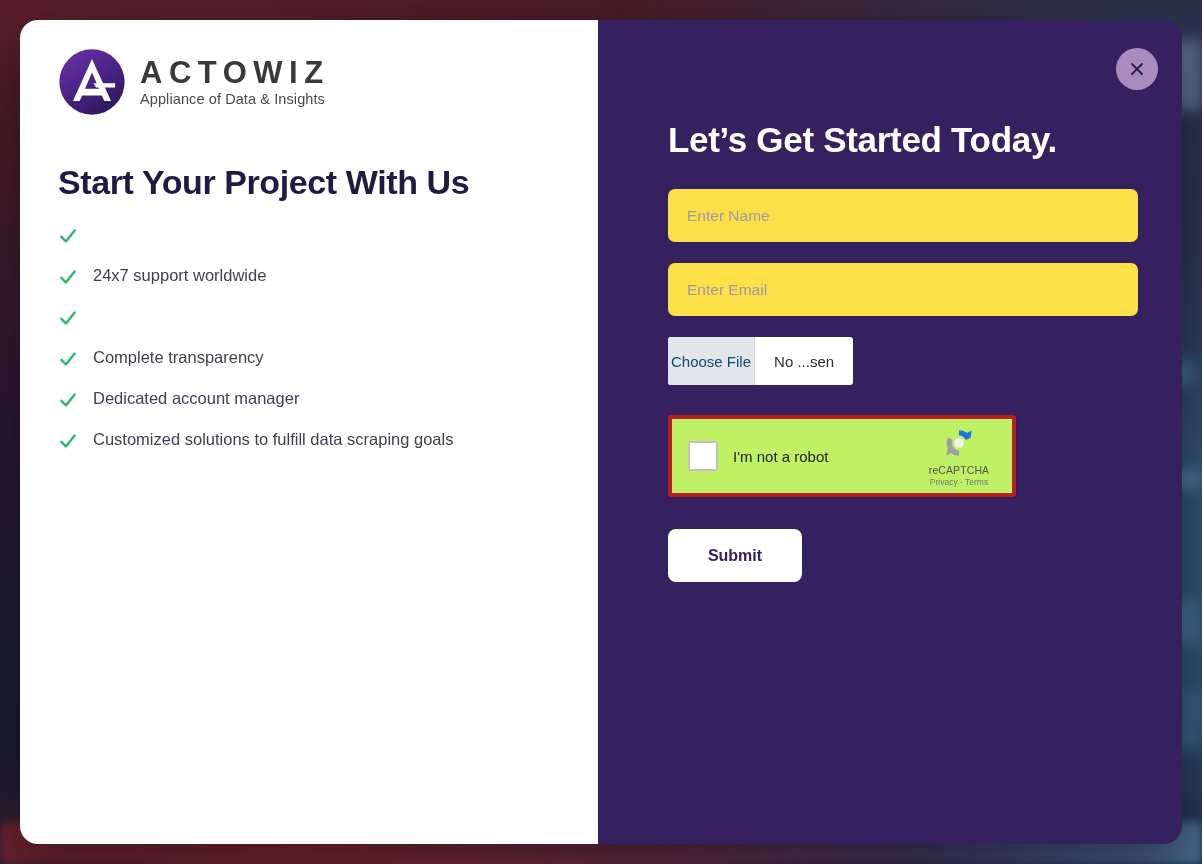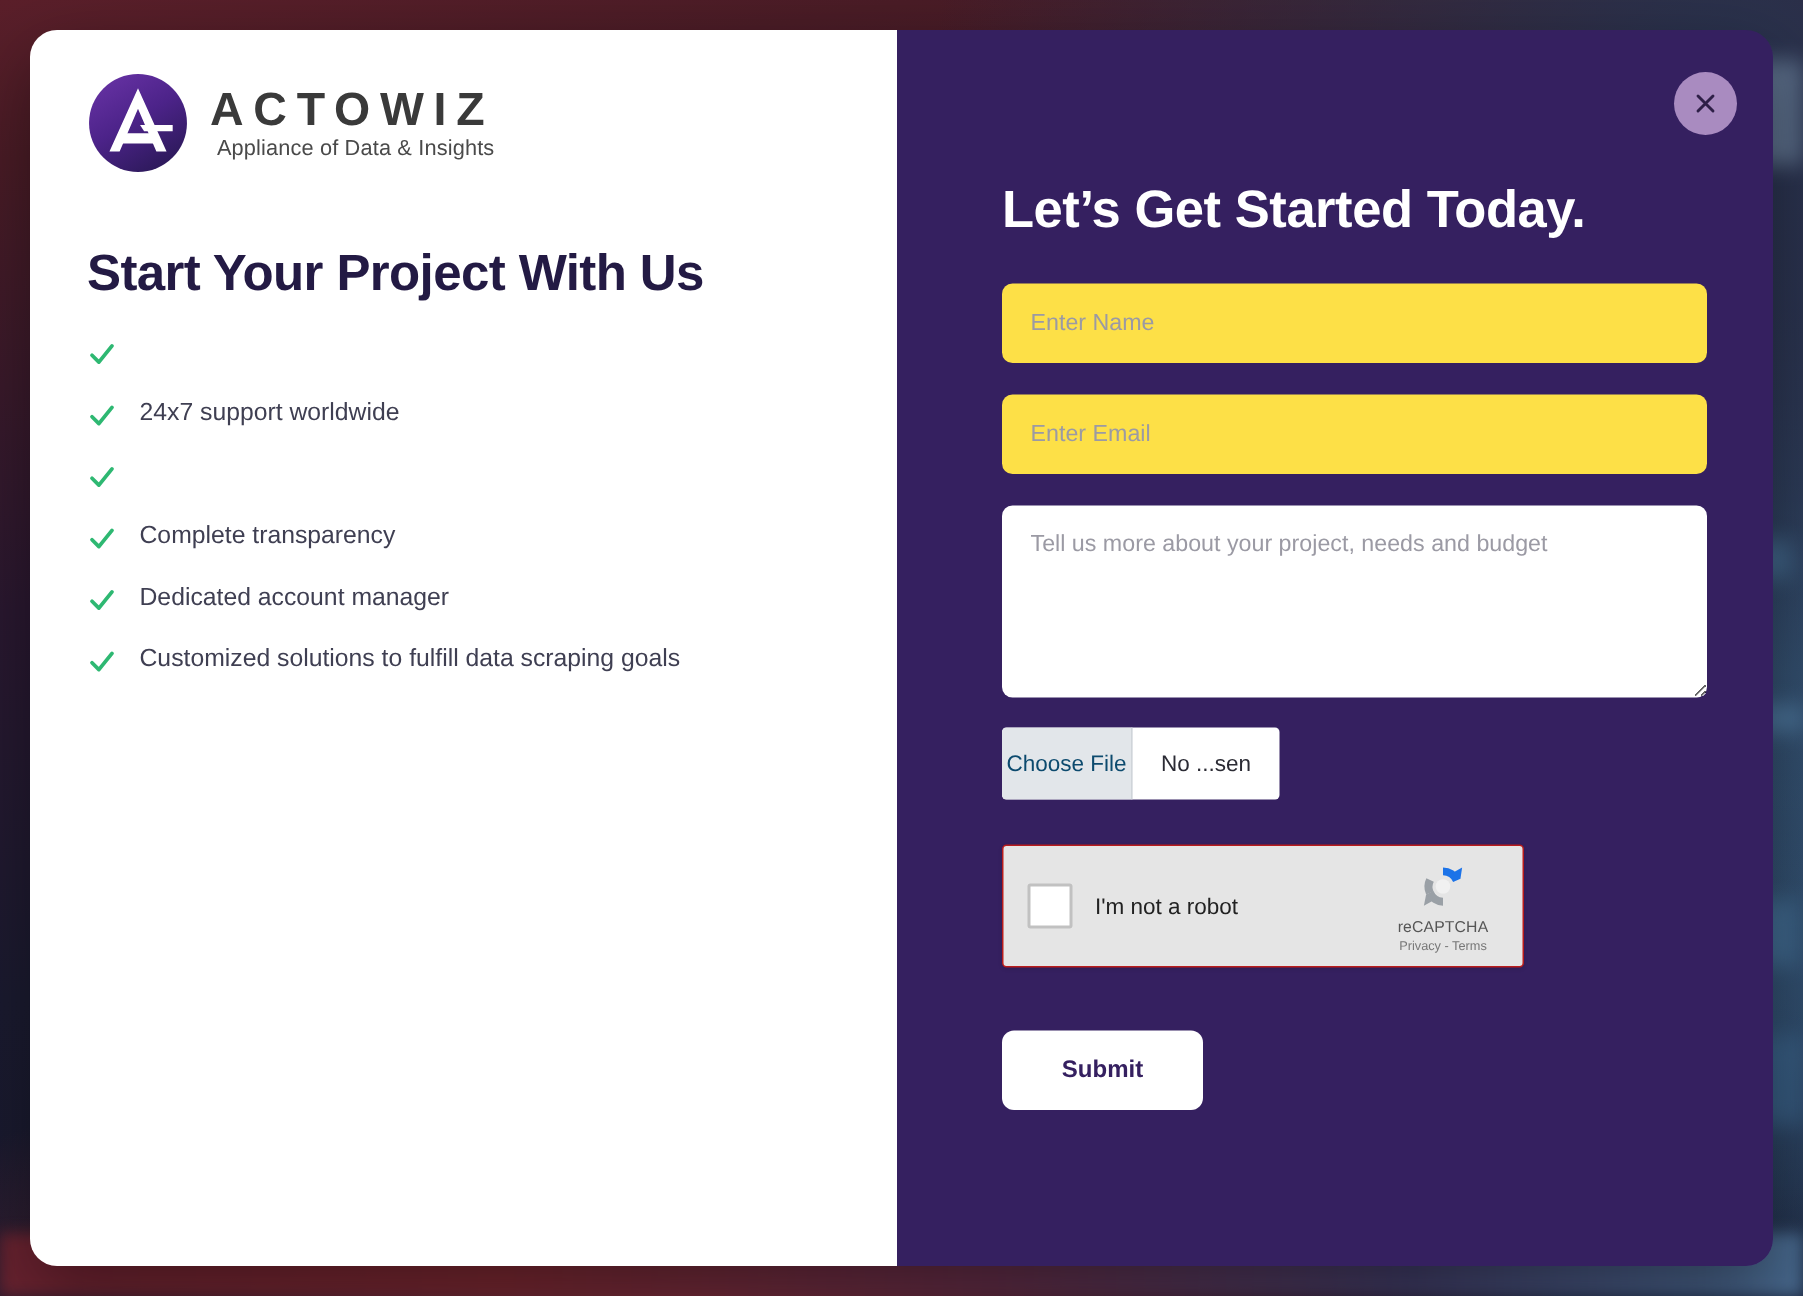--- a/index.html
+++ b/index.html
@@ -58,21 +58,21 @@
   
   .left-pane {
     width: 578px;
     background: #ffffff;
     padding: 28px 38px 0 38px;
     position: relative;
   }
 
   .brand { display: flex; align-items: center; gap: 14px; margin-bottom: 46px; }
   .brand-mark { width: 68px; height: 68px; flex: none; display: block; }
-  .brand-text { display: flex; flex-direction: column; justify-content: center; align-items: flex-end; }
+  .brand-text { display: flex; flex-direction: column; justify-content: center; }
   .brand-name {
     font-size: 31px;
     letter-spacing: 6.5px;
     font-weight: 700;
     color: #3a3a3a;
     line-height: 1.04;
   }
   .brand-tag {
     font-size: 14.5px;
     color: #4a4a4a;
@@ -211,27 +211,27 @@
     display: flex;
     align-items: center;
     font-size: 15px;
     color: #2b2b34;
   }
 
   
   .recaptcha {
     width: 348px;
     height: 82px;
-    background: #e5e5e5;
-    border: 1px solid #b91c1c;
+    background: #bef264;
+    border: 4px solid #b91c1c;
     border-radius: 3px;
     display: flex;
     align-items: center;
     padding: 0 14px 0 16px;
-    margin-bottom: 42px;
+    margin-bottom: 32px;
     box-shadow: 0 1px 3px rgba(0,0,0,.12);
   }
   .rc-box {
     width: 30px; height: 30px;
     background: #fff;
     border: 2px solid #c1c1c1;
     border-radius: 2px;
     flex: none;
     cursor: pointer;
   }
@@ -346,21 +346,20 @@
 
     <h2 class="form-title">Let’s Get Started Today.</h2>
 
     <div class="form-col">
 
       <input class="field" type="text" placeholder="Enter Name" style="">
 
       <input class="field" type="email" placeholder="Enter Email" style="">
 
 
-      <textarea class="msg-area" placeholder="Tell us more about your project, needs and budget" style=""></textarea>
 
       <div class="file-row">
         <span class="file-btn">Choose File</span>
         <span class="file-name">No ...sen</span>
       </div>
 
       <div class="recaptcha">
         <div class="rc-box"></div>
         <div class="rc-label">I'm not a robot</div>
         <div class="rc-brand">

